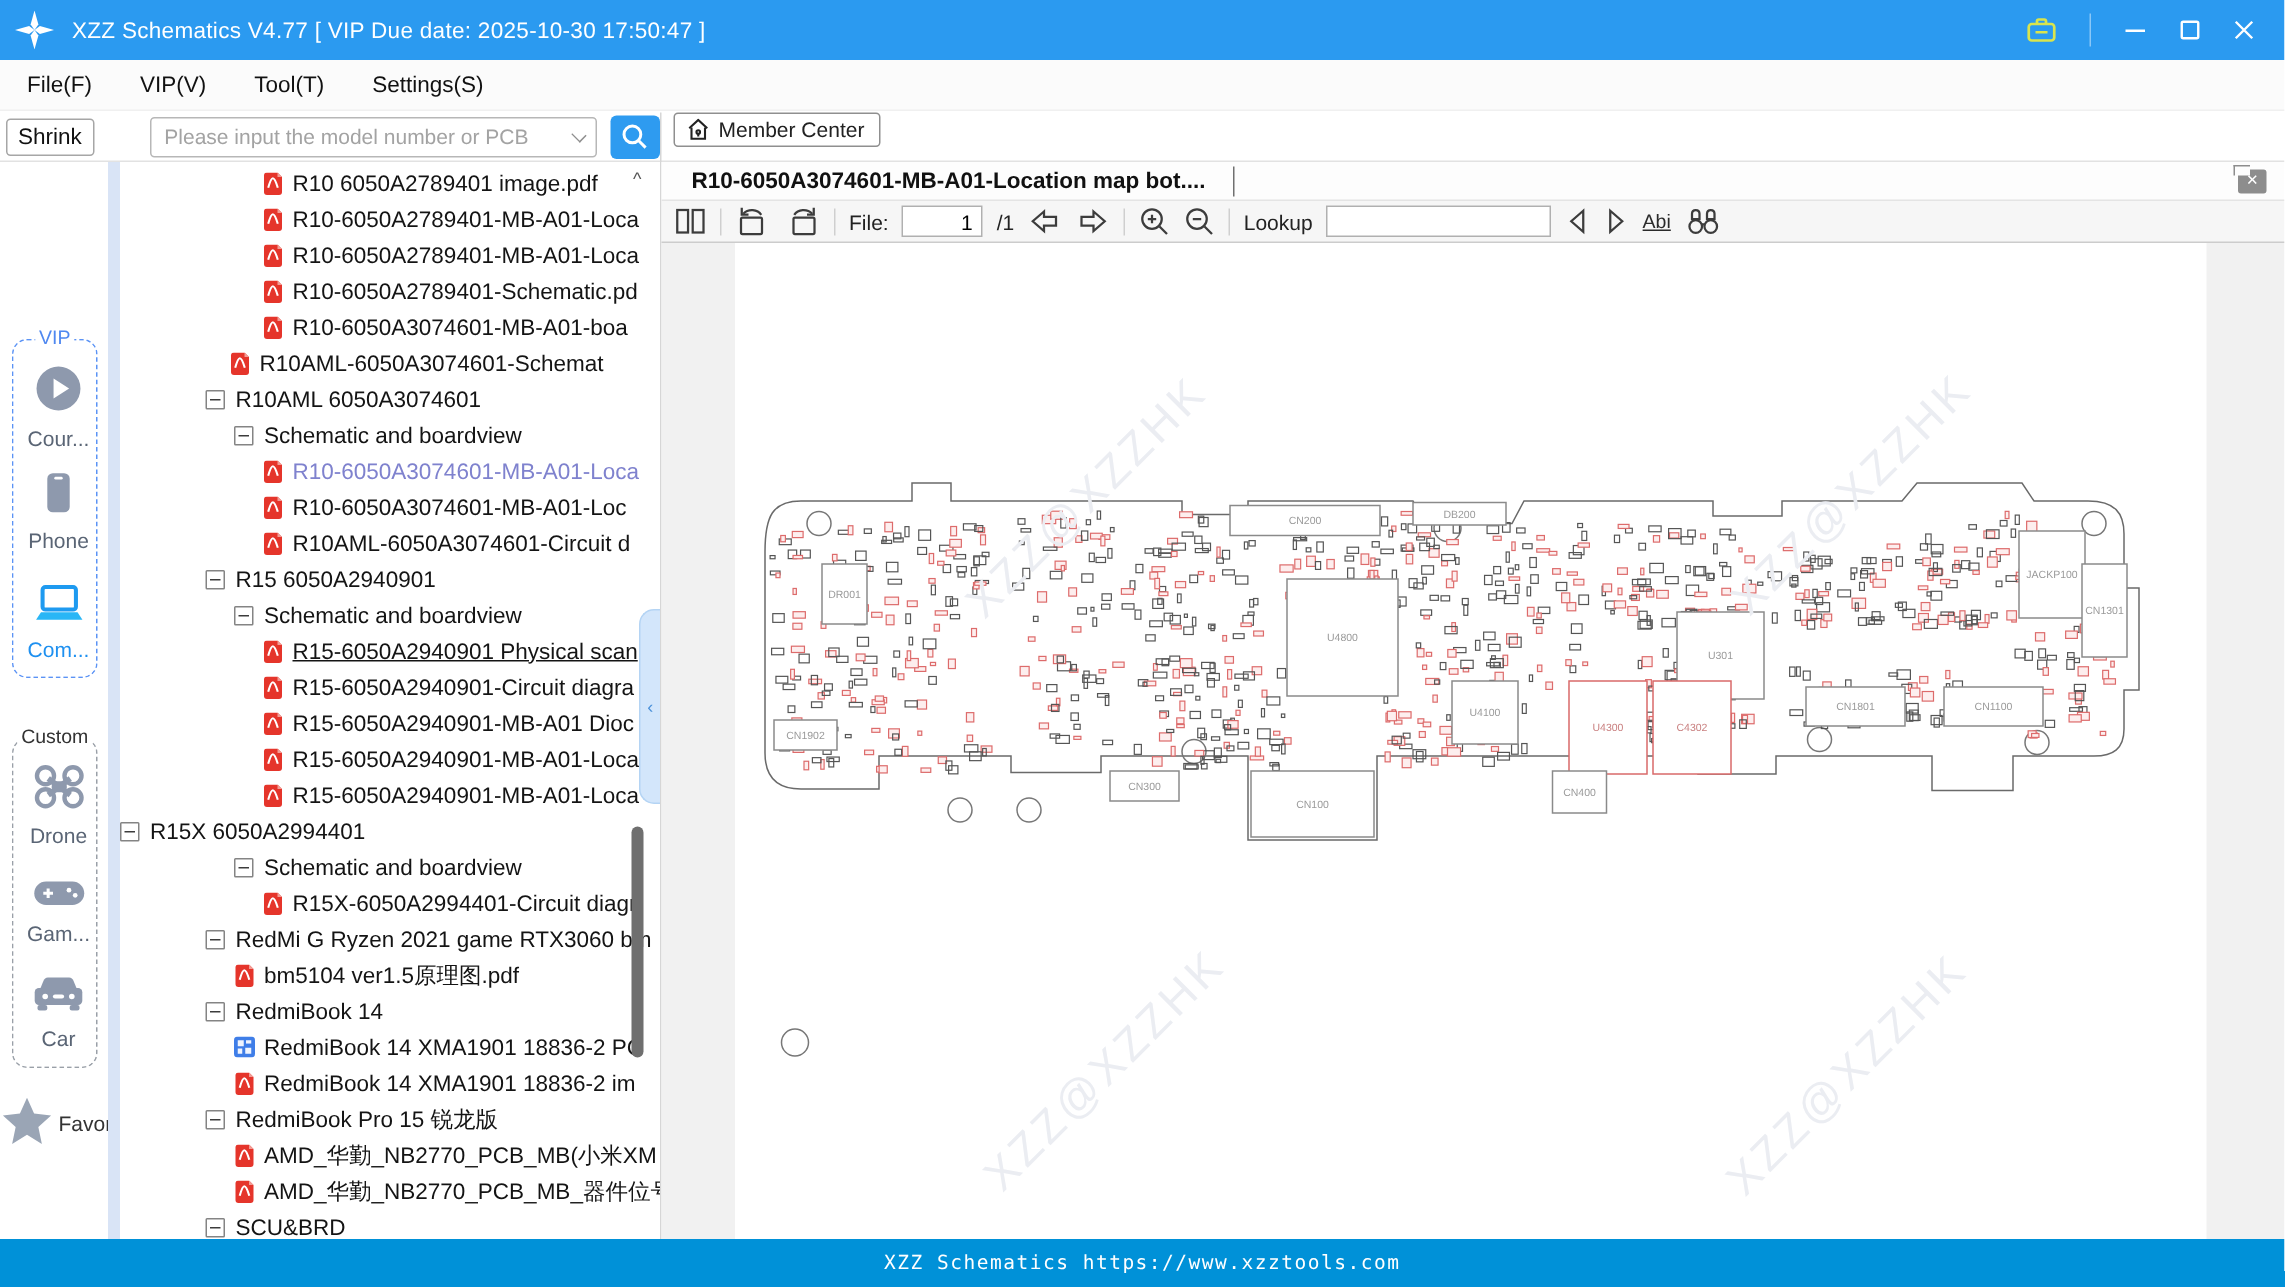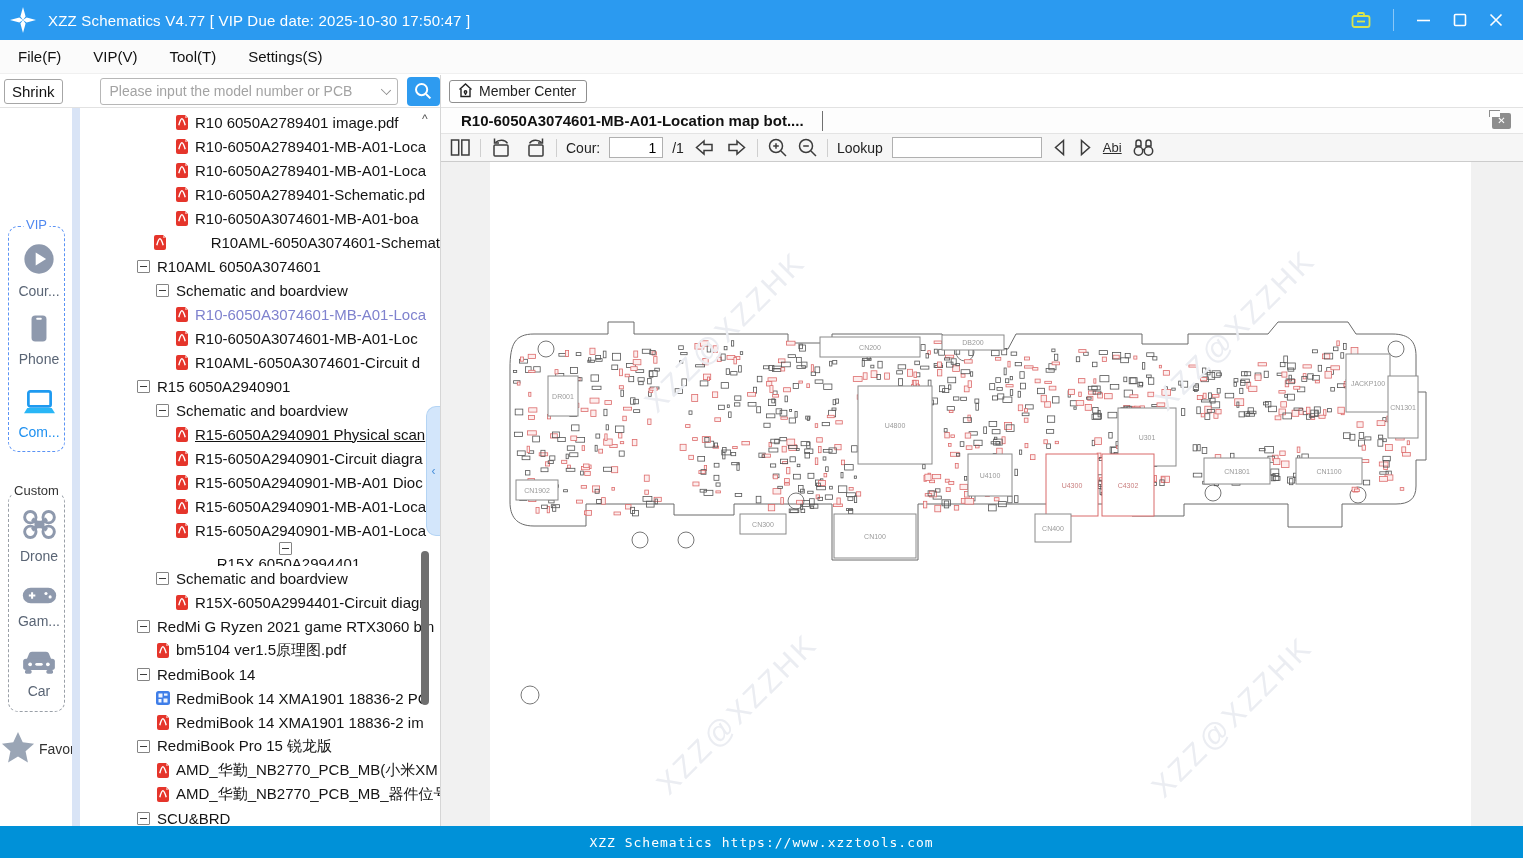--- a/index.html
+++ b/index.html
@@ -21,21 +21,21 @@
   
   .toprow { position:absolute; left:0; top:75px; width:100%; height:32px; background:#fff; }
   .hairline { position:absolute; left:0; top:107px; width:100%; height:1px; background:#e2e2e2; }
   .search-left { position:absolute; left:0; top:0; width:440px; height:32px; display:flex; align-items:center; gap:9px; padding-left:4px; }
   .shrink-btn { border:1px solid #a6a6a6; background:#fff; border-radius:3px; font-size:15px; padding:3px 7px; color:#111; }
   .model-wrap { position:relative; }
   .model-input { width:298px; height:27px; border:1px solid #b7b7b7; border-radius:3px; font-size:14px; padding:0 24px 0 9px; color:#333; font-family:"Liberation Sans",sans-serif;margin-left:28px; }
   .model-input::placeholder { color:#a3a3a3; }
   .model-caret { position:absolute; right:8px; top:8px; width:8px; height:8px; border-right:1.6px solid #8f8f8f; border-bottom:1.6px solid #8f8f8f; transform:rotate(45deg) scale(1,.8); }
   .search-btn { width:48px; height:29px; background:#2e9bf0; border:none; border-radius:4px; display:flex; align-items:center; justify-content:center; }
-  .mc-row { position:absolute; left:441px; top:0; height:32px; display:flex; align-items:center; padding-left:8px; }
+  .mc-row { position:absolute; left:441px; top:0; height:32px; display:flex; align-items:flex-start; padding-left:8px; }
   .mc-btn { display:flex; align-items:center; gap:6px; border:1px solid #8f8f8f; border-radius:3px; background:#fff; padding:2px 10px 3px 8px; font-size:14px; color:#222; }
 
   
   .nav-strip { position:absolute; left:0; top:108px; width:78px; bottom:18px; background:#fff; }
   .nav-band { position:absolute; left:72px; top:108px; width:8px; bottom:18px; background:#d9e4f6; }
   .group-box { position:absolute; left:8px; width:57px; border-radius:10px; }
   .vip-box { top:118px; height:226px; border:1.6px dashed #5b93f5; }
   .custom-box { top:384px; height:220px; border:1.6px dashed #9aa0a8; }
   .group-legend { position:absolute; top:-10px; left:50%; transform:translateX(-50%); background:#fff; padding:0 3px; font-size:13px; }
   .vip-box .group-legend { color:#4f88f0; }
@@ -281,21 +281,21 @@
     <div class="tree-row" style="padding-left: 95px;">
       <span class="ticon">
         <svg width="14" height="15" viewBox="0 0 14 15">
           <path d="M1 2a2 2 0 012-2h7l3 3v10a2 2 0 01-2 2H3a2 2 0 01-2-2z" fill="#e5352b"></path>
           <path d="M10 0l3 3h-3z" fill="#f29d96"></path>
           <path d="M3.8 10.2C5 5.8 6 3.8 6.9 3.8s2 2 3.3 6.4" fill="none" stroke="#fff" stroke-width="1.4"></path>
         </svg>
       </span>
       <span>R10-6050A3074601-MB-A01-boa</span>
     </div>
-    <div class="tree-row" style="padding-left: 73px; justify-content: space-between;">
+    <div class="tree-row" style="padding-left: 73px;">
       <span class="ticon">
         <svg width="14" height="15" viewBox="0 0 14 15">
           <path d="M1 2a2 2 0 012-2h7l3 3v10a2 2 0 01-2 2H3a2 2 0 01-2-2z" fill="#e5352b"></path>
           <path d="M10 0l3 3h-3z" fill="#f29d96"></path>
           <path d="M3.8 10.2C5 5.8 6 3.8 6.9 3.8s2 2 3.3 6.4" fill="none" stroke="#fff" stroke-width="1.4"></path>
         </svg>
       </span>
       <span>R10AML-6050A3074601-Schemat</span>
     </div>
     <div class="tree-row" style="padding-left: 57px;">
@@ -387,21 +387,21 @@
     <div class="tree-row" style="padding-left: 95px;">
       <span class="ticon">
         <svg width="14" height="15" viewBox="0 0 14 15">
           <path d="M1 2a2 2 0 012-2h7l3 3v10a2 2 0 01-2 2H3a2 2 0 01-2-2z" fill="#e5352b"></path>
           <path d="M10 0l3 3h-3z" fill="#f29d96"></path>
           <path d="M3.8 10.2C5 5.8 6 3.8 6.9 3.8s2 2 3.3 6.4" fill="none" stroke="#fff" stroke-width="1.4"></path>
         </svg>
       </span>
       <span>R15-6050A2940901-MB-A01-Loca</span>
     </div>
-    <div class="tree-row" style="padding-left: 57px; flex-direction: column;">
+    <div class="tree-row" style="">
       <span class="tgl"></span>
       <span>R15X 6050A2994401</span>
     </div>
     <div class="tree-row" style="padding-left: 76px;">
       <span class="tgl"></span>
       <span>Schematic and boardview</span>
     </div>
     <div class="tree-row" style="padding-left: 95px;">
       <span class="ticon">
         <svg width="14" height="15" viewBox="0 0 14 15">
@@ -509,21 +509,21 @@
       </svg>
   </span>
   <span class="tool-ic">
     <svg width="24" height="21" viewBox="0 0 24 21" fill="none" stroke="#3c3c3c" stroke-width="1.5">
         <rect x="6" y="8" width="14" height="11" rx="1"></rect>
         <path d="M18.5 5.5c-3.5-3.5-9.5-3-12 .8"></path>
         <path d="M19.5 1.5v4.5H15"></path>
       </svg>
   </span>
   <span class="tool-sep"></span>
-  <span>Cour:</span>
+  <span>File:</span>
   <input class="page-input" value="1" style="">
   <span>/1</span>
   <span class="tool-ic">
     <svg width="23" height="19" viewBox="0 0 23 19" fill="none" stroke="#3c3c3c" stroke-width="1.5">
         <path d="M11 3L3.5 9.5 11 16v-3.6h8V6.6h-8z"></path>
       </svg>
   </span>
   <span class="tool-ic">
     <svg width="23" height="19" viewBox="0 0 23 19" fill="none" stroke="#3c3c3c" stroke-width="1.5">
         <path d="M12 3l7.5 6.5L12 16v-3.6H4V6.6h8z"></path>

